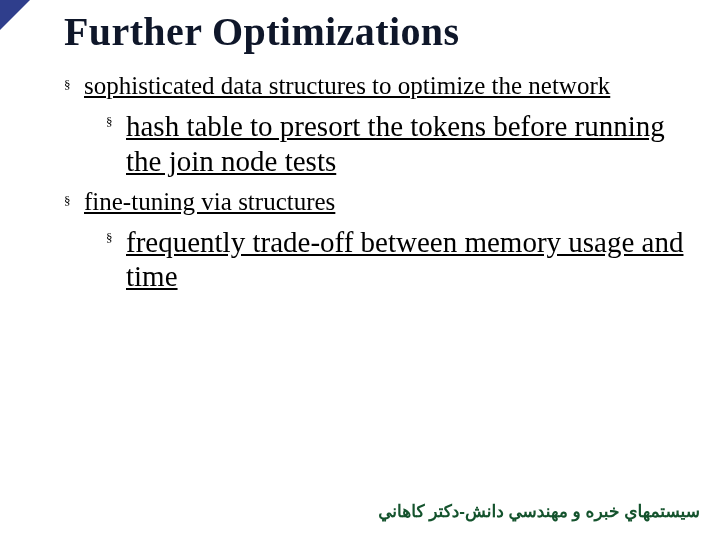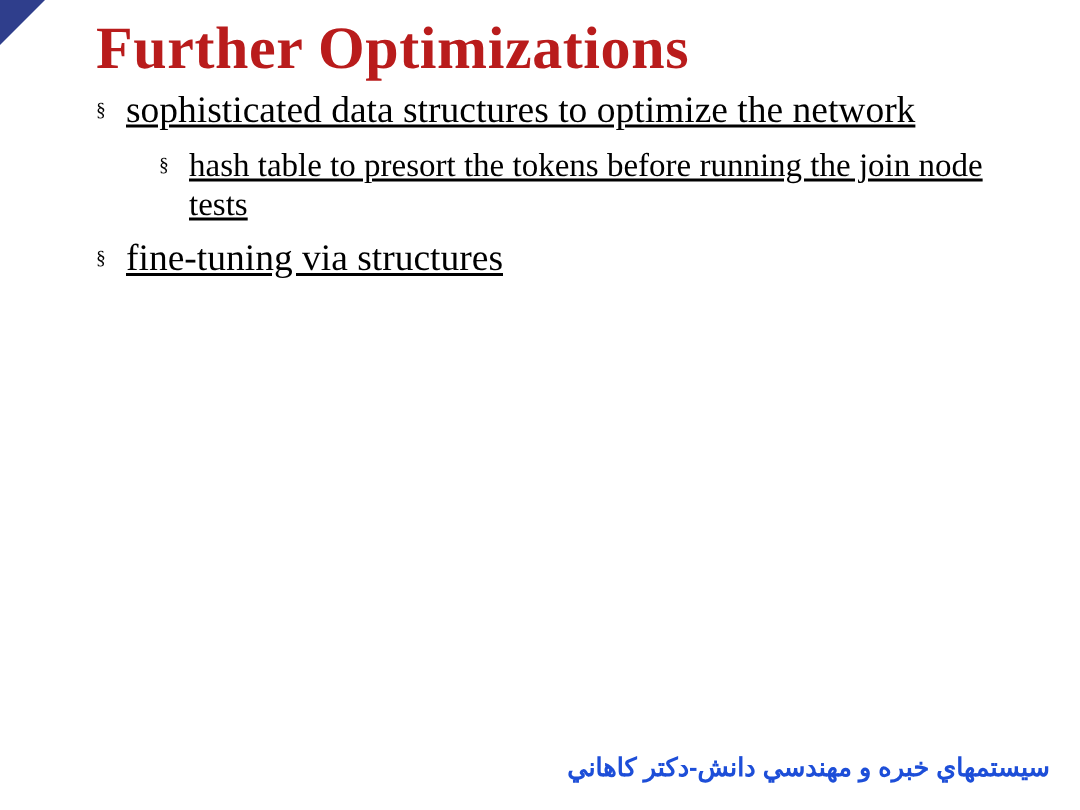--- a/index.html
+++ b/index.html
@@ -16,24 +16,24 @@
     width: 0;
     height: 0;
     border-style: solid;
     border-width: 30px 30px 0 0;
     border-color: #2f3e8c transparent transparent transparent;
   }
   .slide {
     padding: 8px 28px 0 64px;
   }
   .title {
-    color: #b91c1c;
+    color: #0f172a;
     font-size: 40px;
     font-weight: 700;
-    margin-bottom: 4px;
+    margin-bottom: 16px;
     letter-spacing: 0.4px;
   }
   ul { list-style: none; }
   .lvl1 > li {
     position: relative;
     padding-left: 20px;
     font-size: 25px;
     color: #000;
     line-height: 1.2;
     margin-bottom: 8px;
@@ -48,38 +48,38 @@
     color: #000;
   }
   .lvl2 {
     margin-top: 8px;
     margin-left: 22px;
     margin-bottom: 6px;
   }
   .lvl2 > li {
     position: relative;
     padding-left: 20px;
-    font-size: 22px;
+    font-size: 29px;
     color: #000;
     line-height: 1.2;
     margin-bottom: 4px;
   }
   .lvl2 > li::before {
     content: "§";
     position: absolute;
     left: 0;
     top: 5px;
     font-size: 13px;
     color: #000;
   }
   .footer {
     position: absolute;
     right: 20px;
     bottom: 18px;
-    color: #1d4ed8;
+    color: #14532d;
     font-family: Tahoma, Arial, sans-serif;
     font-size: 17px;
     font-weight: 700;
     direction: rtl;
     unicode-bidi: embed;
   }
 </style>
 </head>
 <body>
 
@@ -92,17 +92,22 @@
     <li>
       <span>sophisticated data structures to optimize the network</span>
       <ul class="lvl2">
         <li>
           <span>hash table to presort the tokens before running the join node tests</span>
         </li>
       </ul>
     </li>
     <li>
       <span>fine-tuning via structures</span>
+      <ul class="lvl2">
+        <li>
+          <span>frequently trade-off between memory usage and time</span>
+        </li>
+      </ul>
     </li>
   </ul>
 </div>
 
 <div class="footer">سيستمهاي خبره و مهندسي دانش-دكتر كاهاني</div>
 
 </body></html>

